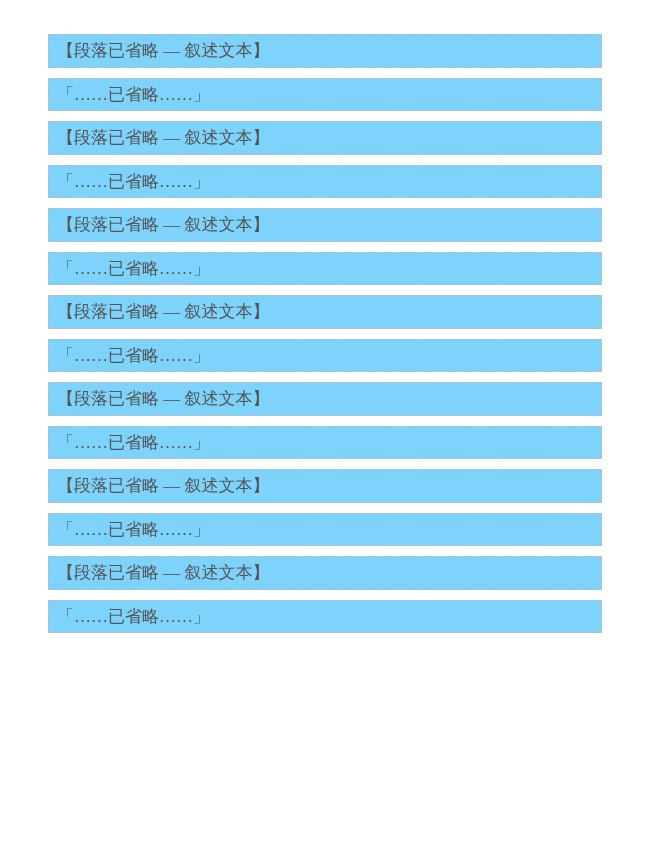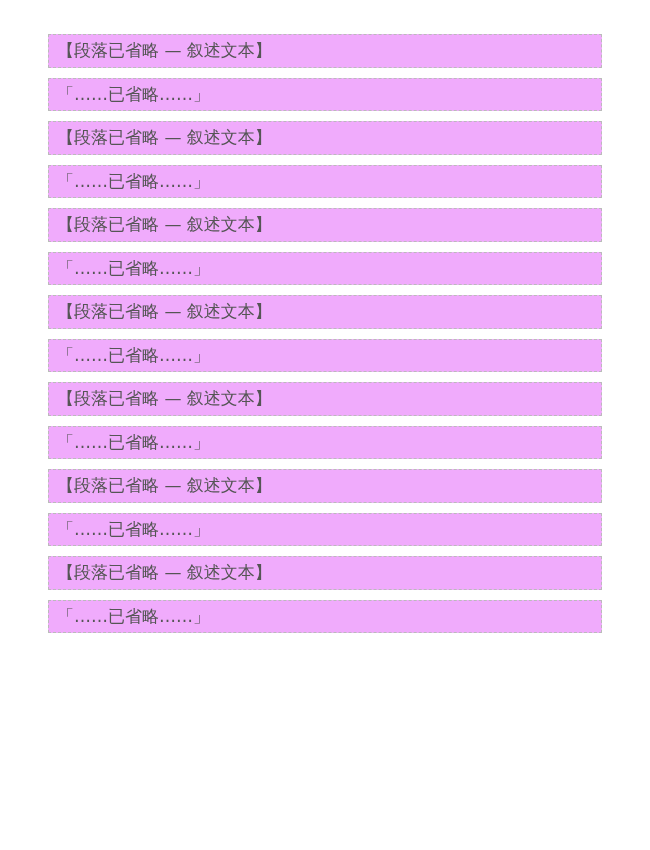--- a/index.html
+++ b/index.html
@@ -25,25 +25,26 @@
     text-indent: 2em;
     margin: 0 0 10px 0;
   }
   .dialogue {
     text-indent: 0;
     padding-left: 1em;
     margin: 0 0 10px 0;
   }
   .redacted {
     color: #555;
-    background: #f0abfc;
+    background: #7dd3fc;
     border: 1px dashed #bbb;
     display: block;
     padding: 2px 8px;
     text-indent: 0;
+    font-family: Liberation Serif, serif;
   }
 </style>
 </head>
 <body>
 
 <div class="page">
   <div id="blocks">
       <p class="para redacted">【段落已省略 — 叙述文本】</p>
       <p class="dialogue redacted">「……已省略……」</p>
       <p class="para redacted">【段落已省略 — 叙述文本】</p>

